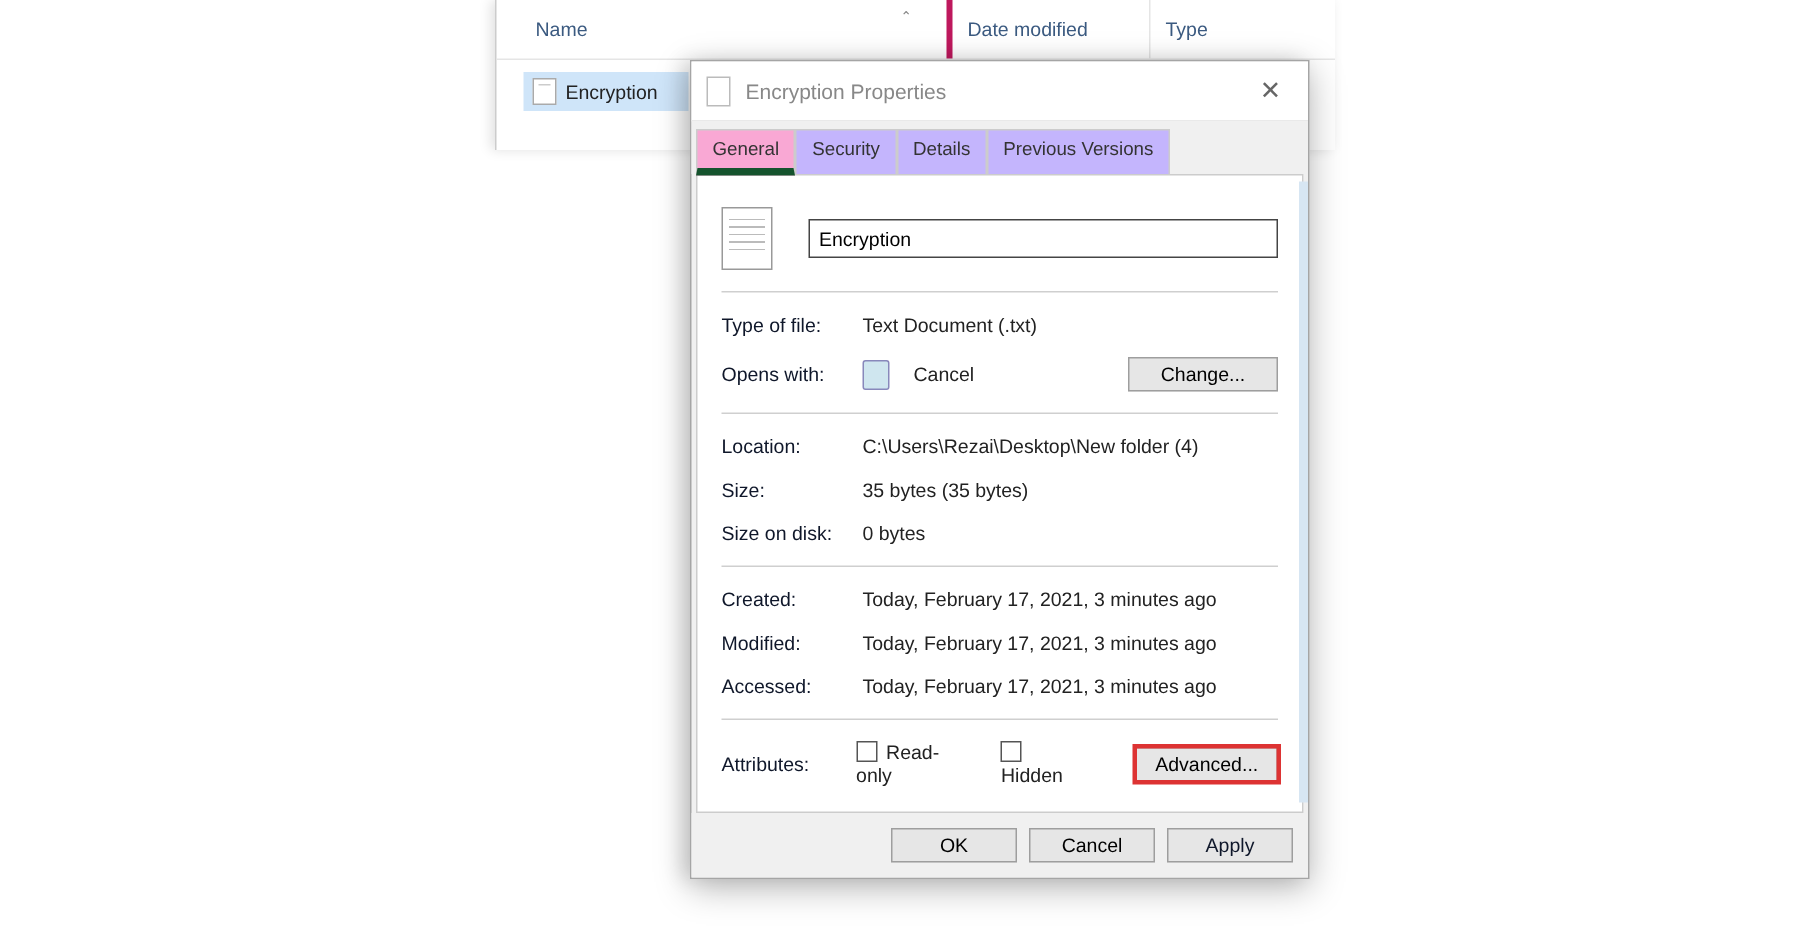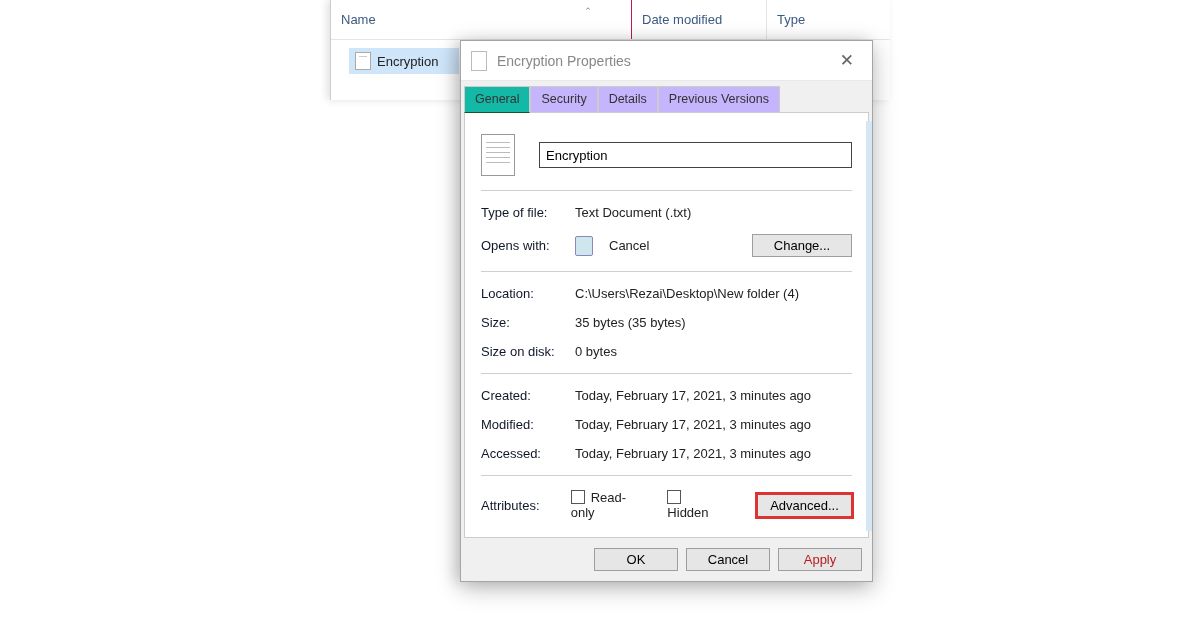--- a/index.html
+++ b/index.html
@@ -23,22 +23,22 @@
     border-left: 1px solid #ccc;
     box-shadow: -3px 0 8px rgba(0,0,0,0.12);
   }
   .explorer-header {
     display: flex;
     height: 40px;
     border-bottom: 1px solid #e5e5e5;
     color: #3b5a80;
     align-items: center;
   }
-  .col-name { width: 300px; padding-left: 10px; }
-  .col-date { width: 136px; border-left: 1px solid #be185d; border-right: 1px solid #e5e5e5; padding-left: 10px; height: 100%; display:flex; align-items:center;}
+  .col-name { width: 300px; padding-left: 26px; }
+  .col-date { width: 136px; border-left: 4px solid #be185d; border-right: 1px solid #e5e5e5; padding-left: 10px; height: 100%; display:flex; align-items:center;}
   .col-type { flex: 1; padding-left: 10px;}
   .sort-caret { font-size: 9px; color: #888; position: relative; top:-10px; left: 205px;}
   .file-row {
     display: flex;
     align-items: center;
     height: 26px;
     background: #cfe5f9;
     margin: 8px 4px 0 18px;
     width: 110px;
     padding: 0 6px;
@@ -91,21 +91,21 @@
   }
   .tab {
     padding: 5px 10px 6px;
     border: 1px solid #ccc;
     border-bottom: none;
     background: #c4b5fd;
     color: #333;
     position: relative;
     top: 1px;
   }
-  .tab.active { background: #14b8a6; border-bottom: 1px solid #14532d; z-index: 2;}
+  .tab.active { background: #f9a8d4; border-bottom: 5px solid #14532d; z-index: 2;}
   .pane {
     background: #fff;
     margin: 0 3px;
     border: 1px solid #ccc;
     padding: 14px 16px 10px;
     position: relative;
   }
   .row { display: flex; align-items: center; padding: 7px 0; gap: 10px;}
   .label { width: 84px; color: #0f172a; }
   .divider { border-top: 1px solid #cfcfcf; margin: 7px 0;}
@@ -151,21 +151,21 @@
   .attr-block { display: flex; align-items: center; gap: 22px; }
   .highlight-red { outline: 3px solid #d33; outline-offset: -1px;}
   .button-bar {
     display: flex;
     justify-content: flex-end;
     gap: 8px;
     padding: 10px 10px 10px;
     background: #f0f0f0;
   }
   .button-bar .btn { width: 84px; text-align: center;}
-  .btn.disabled { color: #b91c1c; }
+  .btn.disabled { color: #0f172a; }
   .scroll-hint {
     position:absolute; right:0; top:80px; bottom:50px; width:6px;
     background:#d7e6f3;
   }
 </style>
 </head>
 <body>
 
 <div class="explorer">
   <div class="explorer-header">

